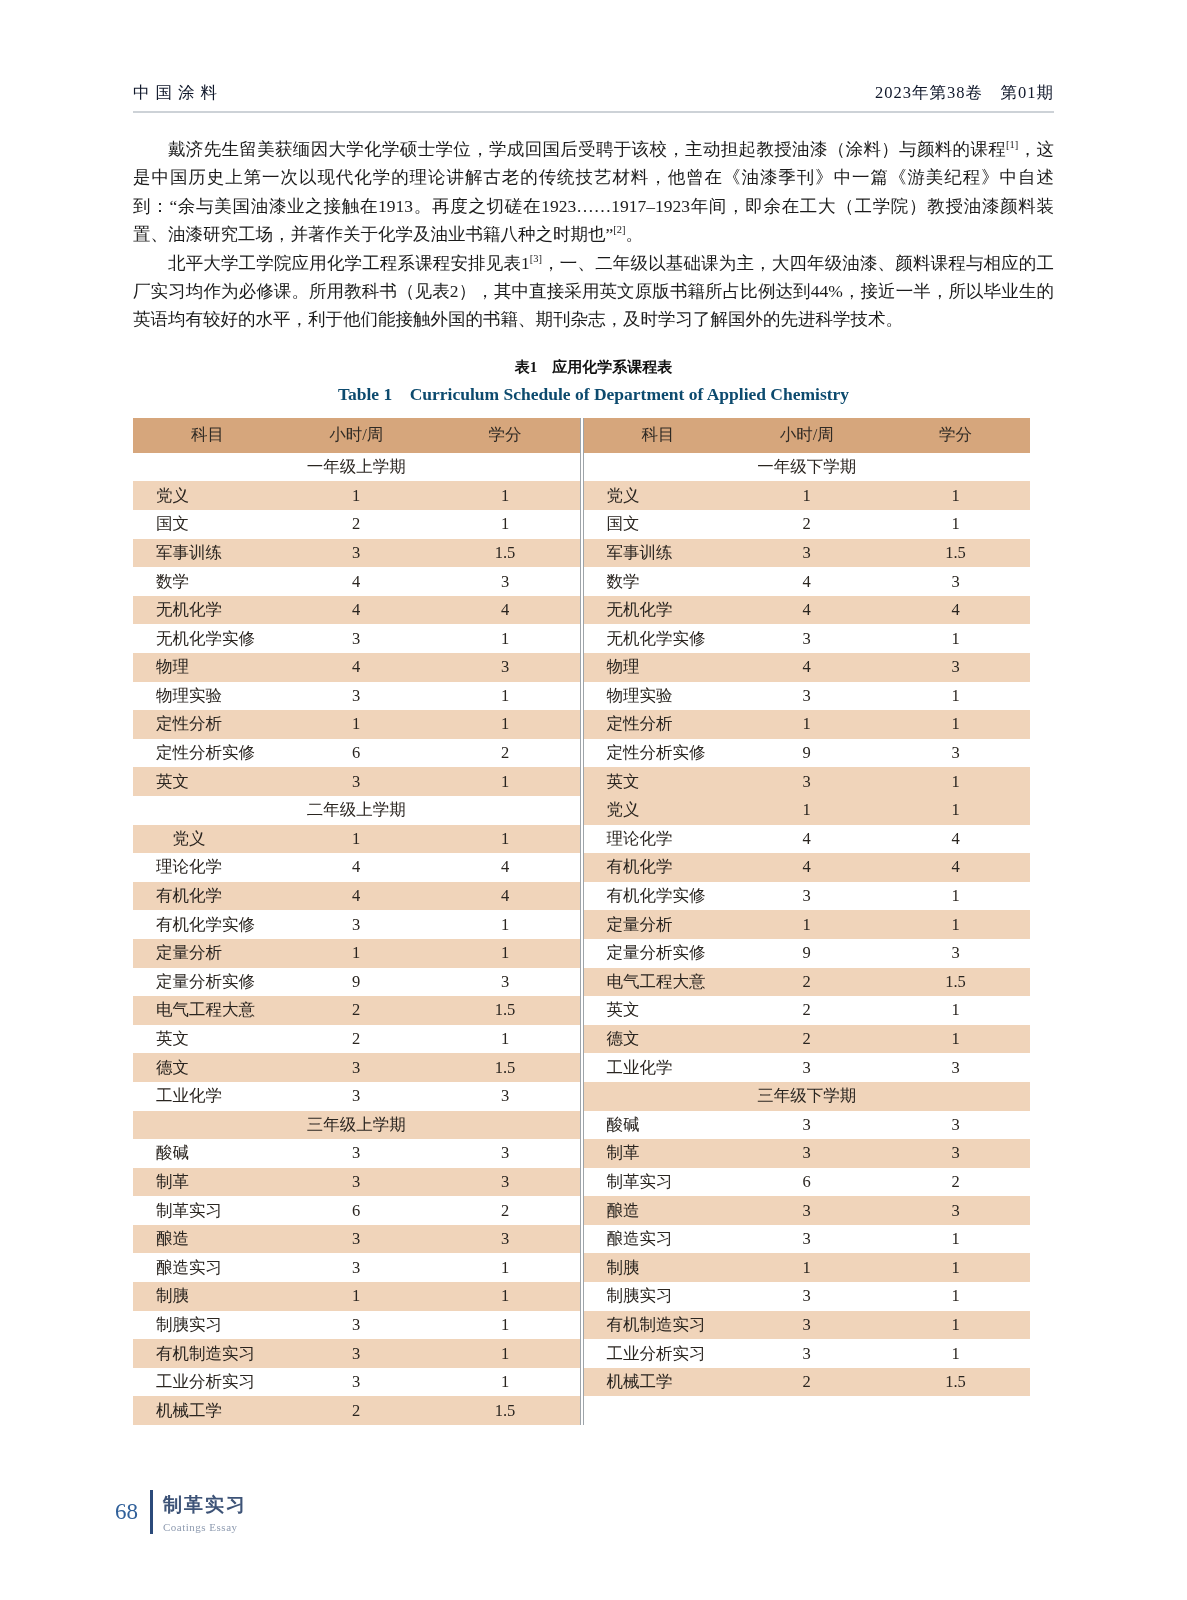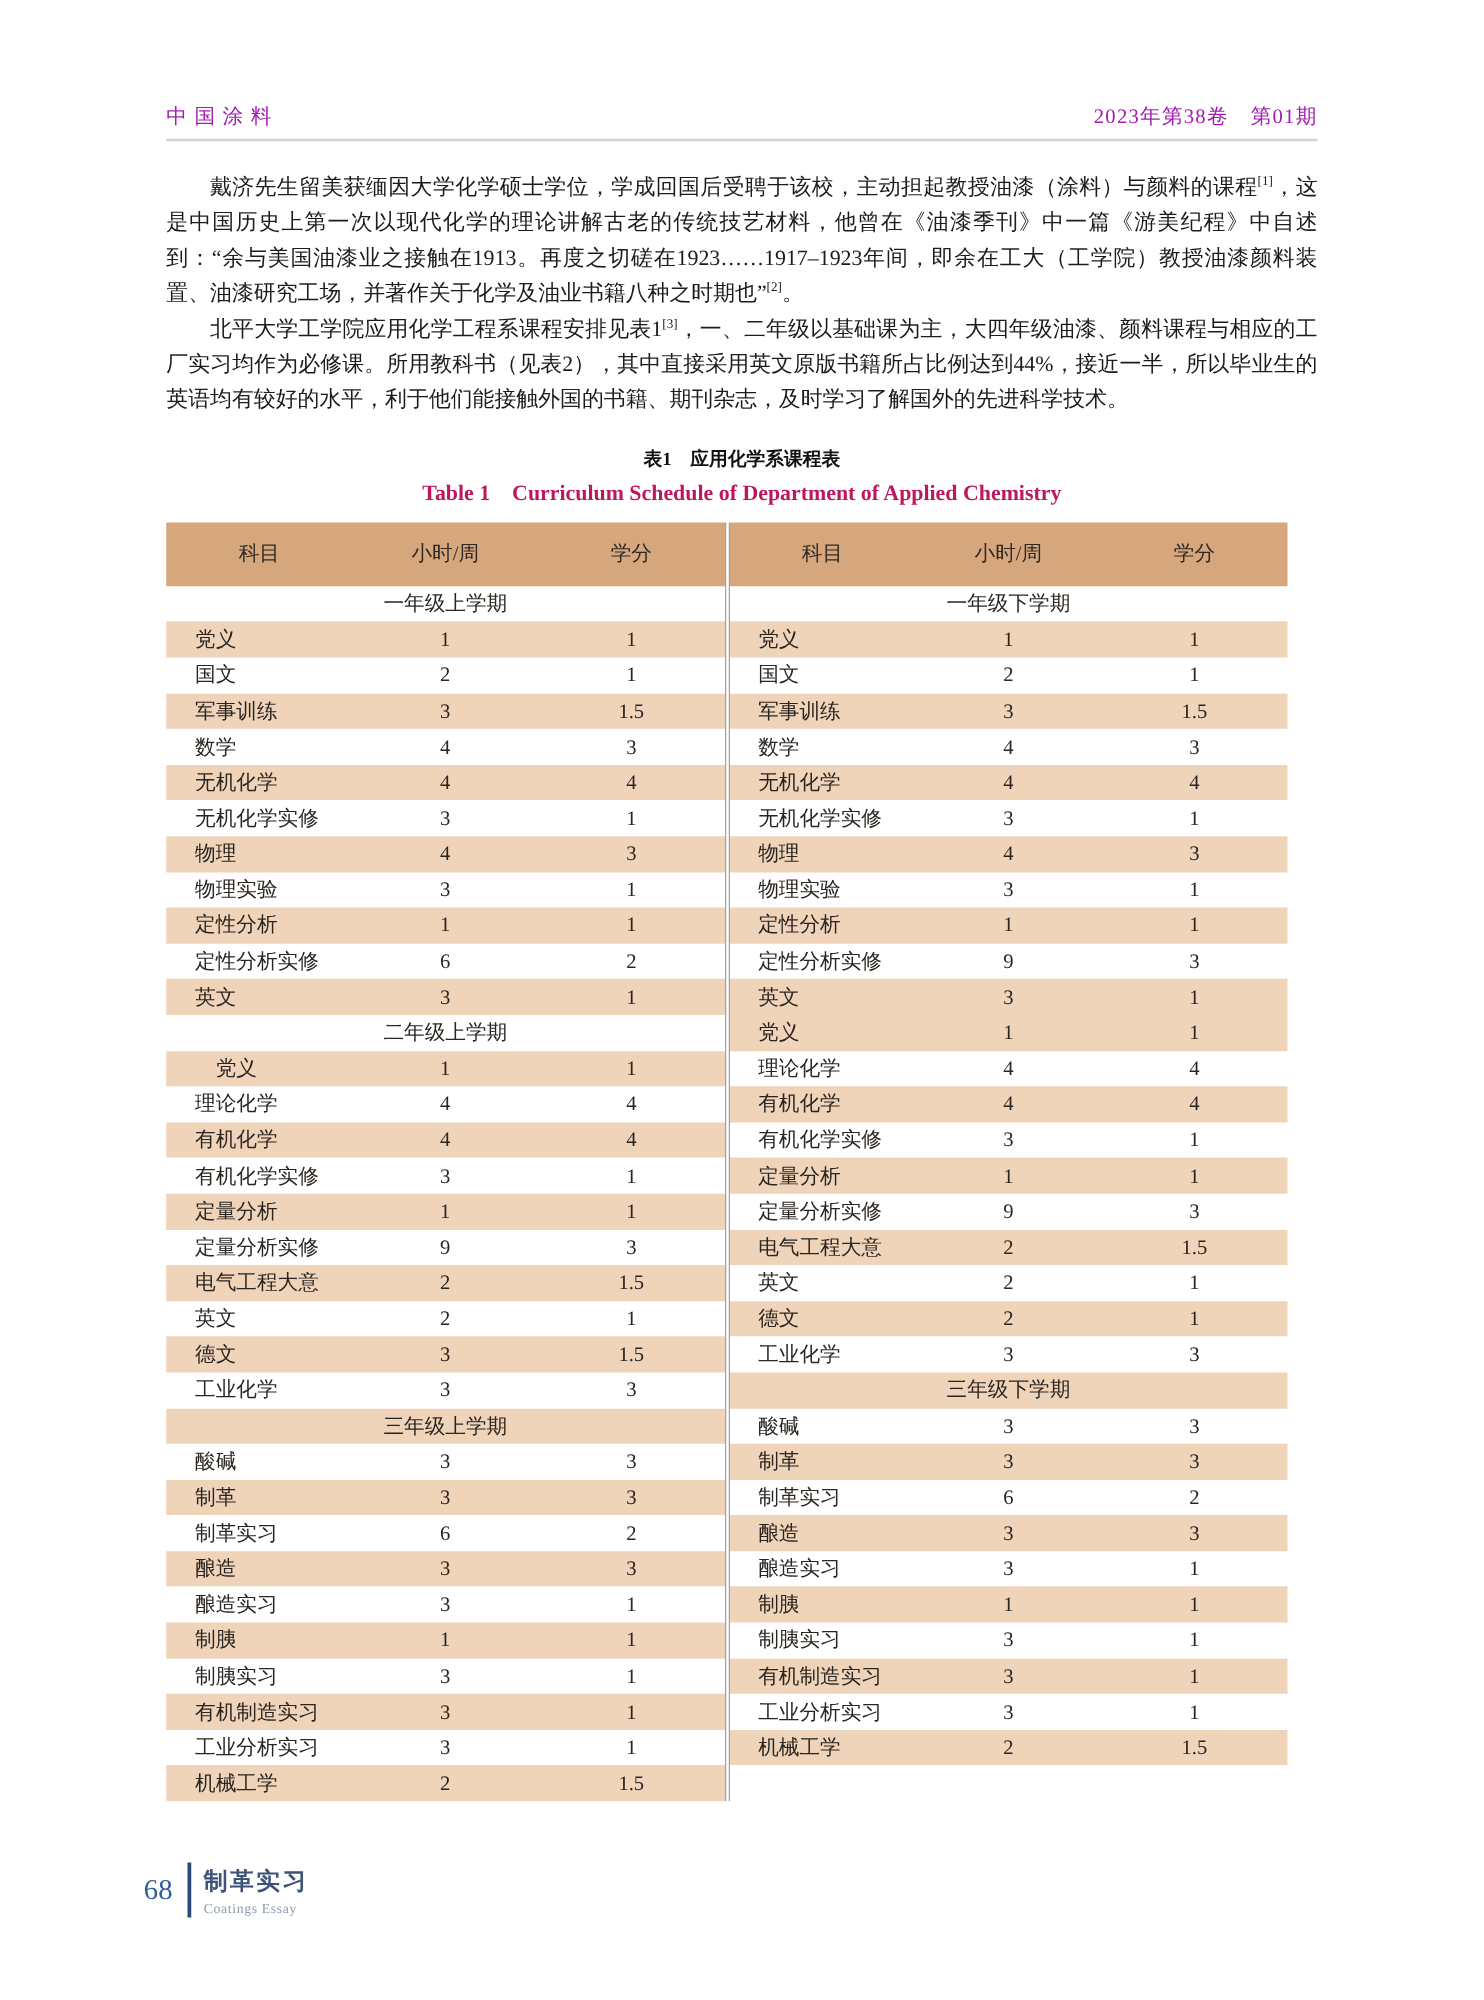--- a/index.html
+++ b/index.html
@@ -10,51 +10,51 @@
   }
   :root{
     --header-bg:#d6a67c;
     --stripe-bg:#f0d4ba;
     --accent-blue:#30609a;
   }
   
   .masthead{
     display:flex;justify-content:space-between;align-items:flex-end;
     padding:82px 133px 7px 133px;
-    font-size:16.5px;color:#a21caf;
+    font-size:16.5px;color:#0f172a;
   }
   .journal-name{letter-spacing:6px;}
   .issue-info{letter-spacing:1px;margin-left:23px;}
   .rule{margin:0 133px;border-bottom:2px solid #cdd2d7;}
   
   .content{margin:22px 133px 0 133px;}
   .content p{
     margin:0;text-indent:2em;text-align:justify;
     font-size:17.5px;line-height:28.4px;color:#1b1b1b;
   }
   .content p sup{font-size:10.5px;line-height:0;}
   
   .caption-zh{
     margin-top:24px;text-align:center;font-weight:bold;
     font-size:15px;color:#111;
   }
   .caption-en{
     margin-top:5px;text-align:center;font-weight:bold;
-    font-size:17.5px;color:#be185d;
+    font-size:17.5px;color:#0c4a6e;
   }
   
   .table-wrap{display:flex;margin-top:12px;width:897px;}
   .half{flex:1 1 0;min-width:0;}
   .divider{
     width:2px;background:#ffffff;
     border-left:1px solid #9ea4a9;border-right:1px solid #9ea4a9;
   }
   .trow{display:flex;height:28.6px;align-items:center;font-size:16.5px;color:#2a2520;}
   .trow.odd{background:var(--stripe-bg);}
-  .trow.thead{height:51px;background:var(--header-bg);color:#2f2a24;}
+  .trow.thead{height:35px;background:var(--header-bg);color:#2f2a24;}
   .cell{width:33.33%;text-align:center;box-sizing:border-box;}
   .c-subj{width:33.33%;text-align:left;padding-left:23px;box-sizing:border-box;white-space:pre;}
   .trow.section{justify-content:center;}
   
   .footer{position:absolute;left:115px;top:1490px;display:flex;align-items:center;}
   .page-num{font-size:23px;color:var(--accent-blue);}
   .vbar{width:3px;height:44px;background:#2b4a7a;margin:0 10px 0 12px;}
   .brand .zh{font-size:19px;font-weight:bold;color:#3d5377;letter-spacing:2px;}
   .brand .en{font-size:11px;color:#8e9bb0;margin-top:3px;letter-spacing:0.5px;}
 </style>

